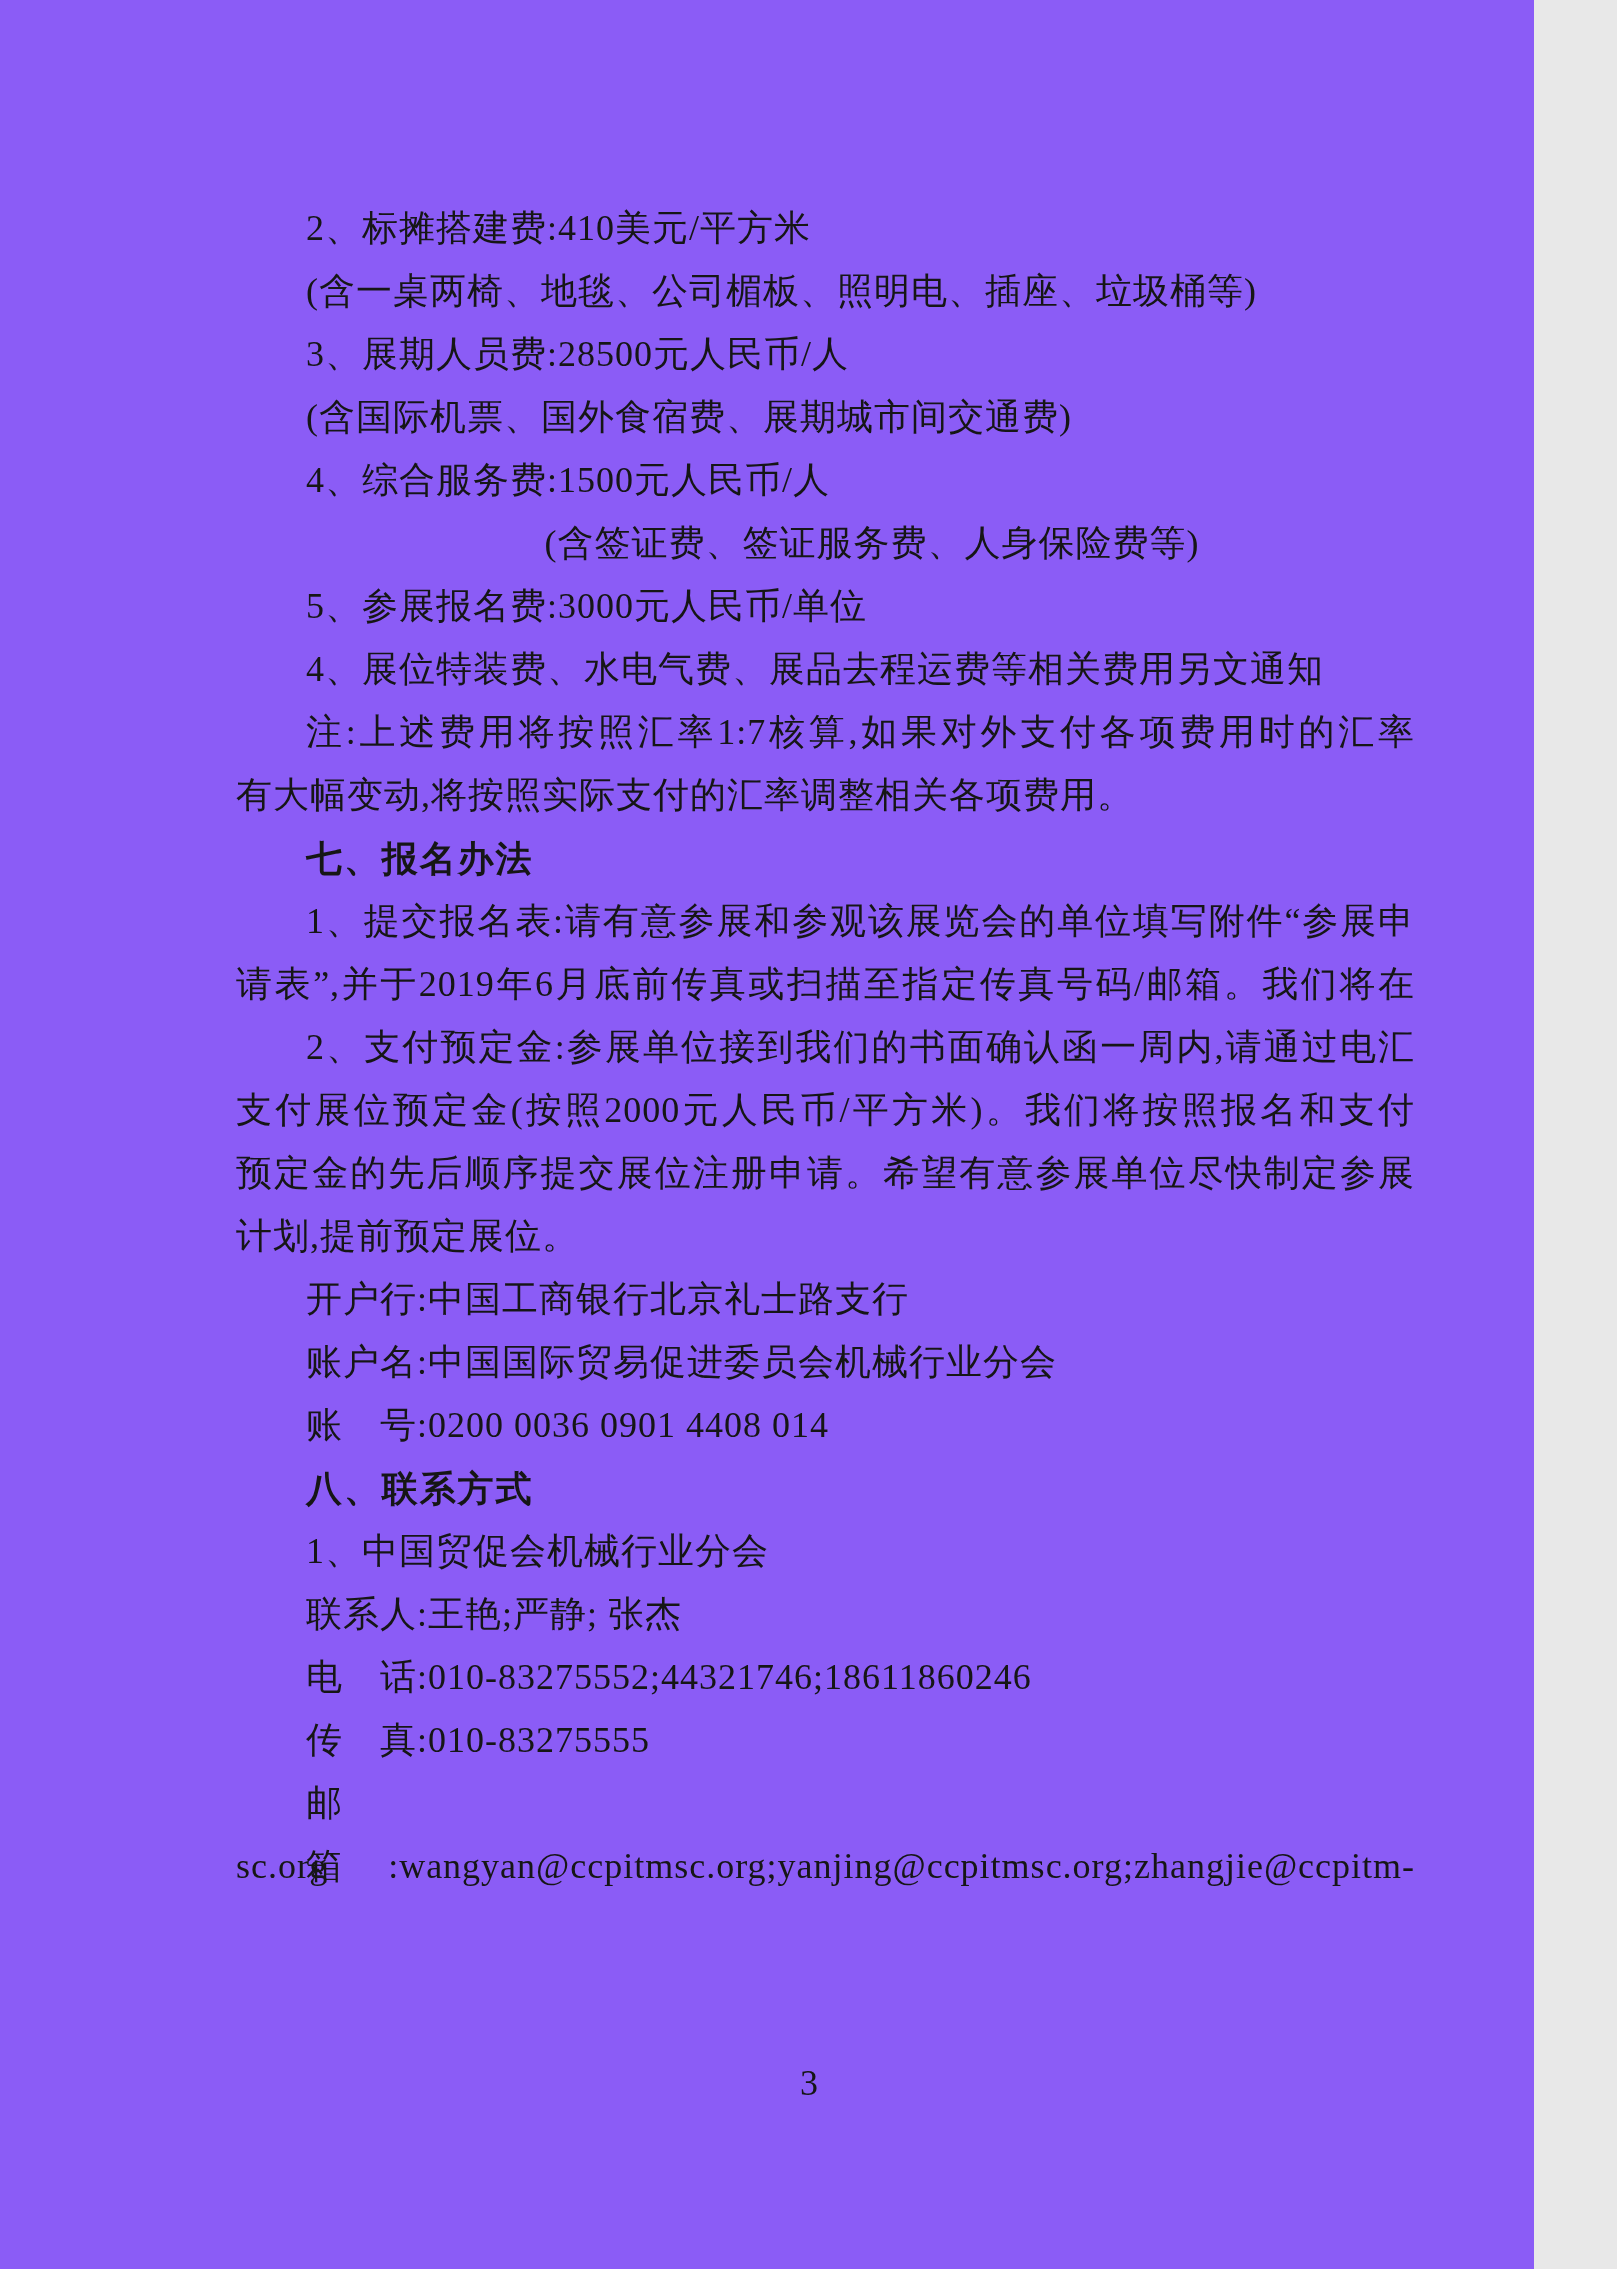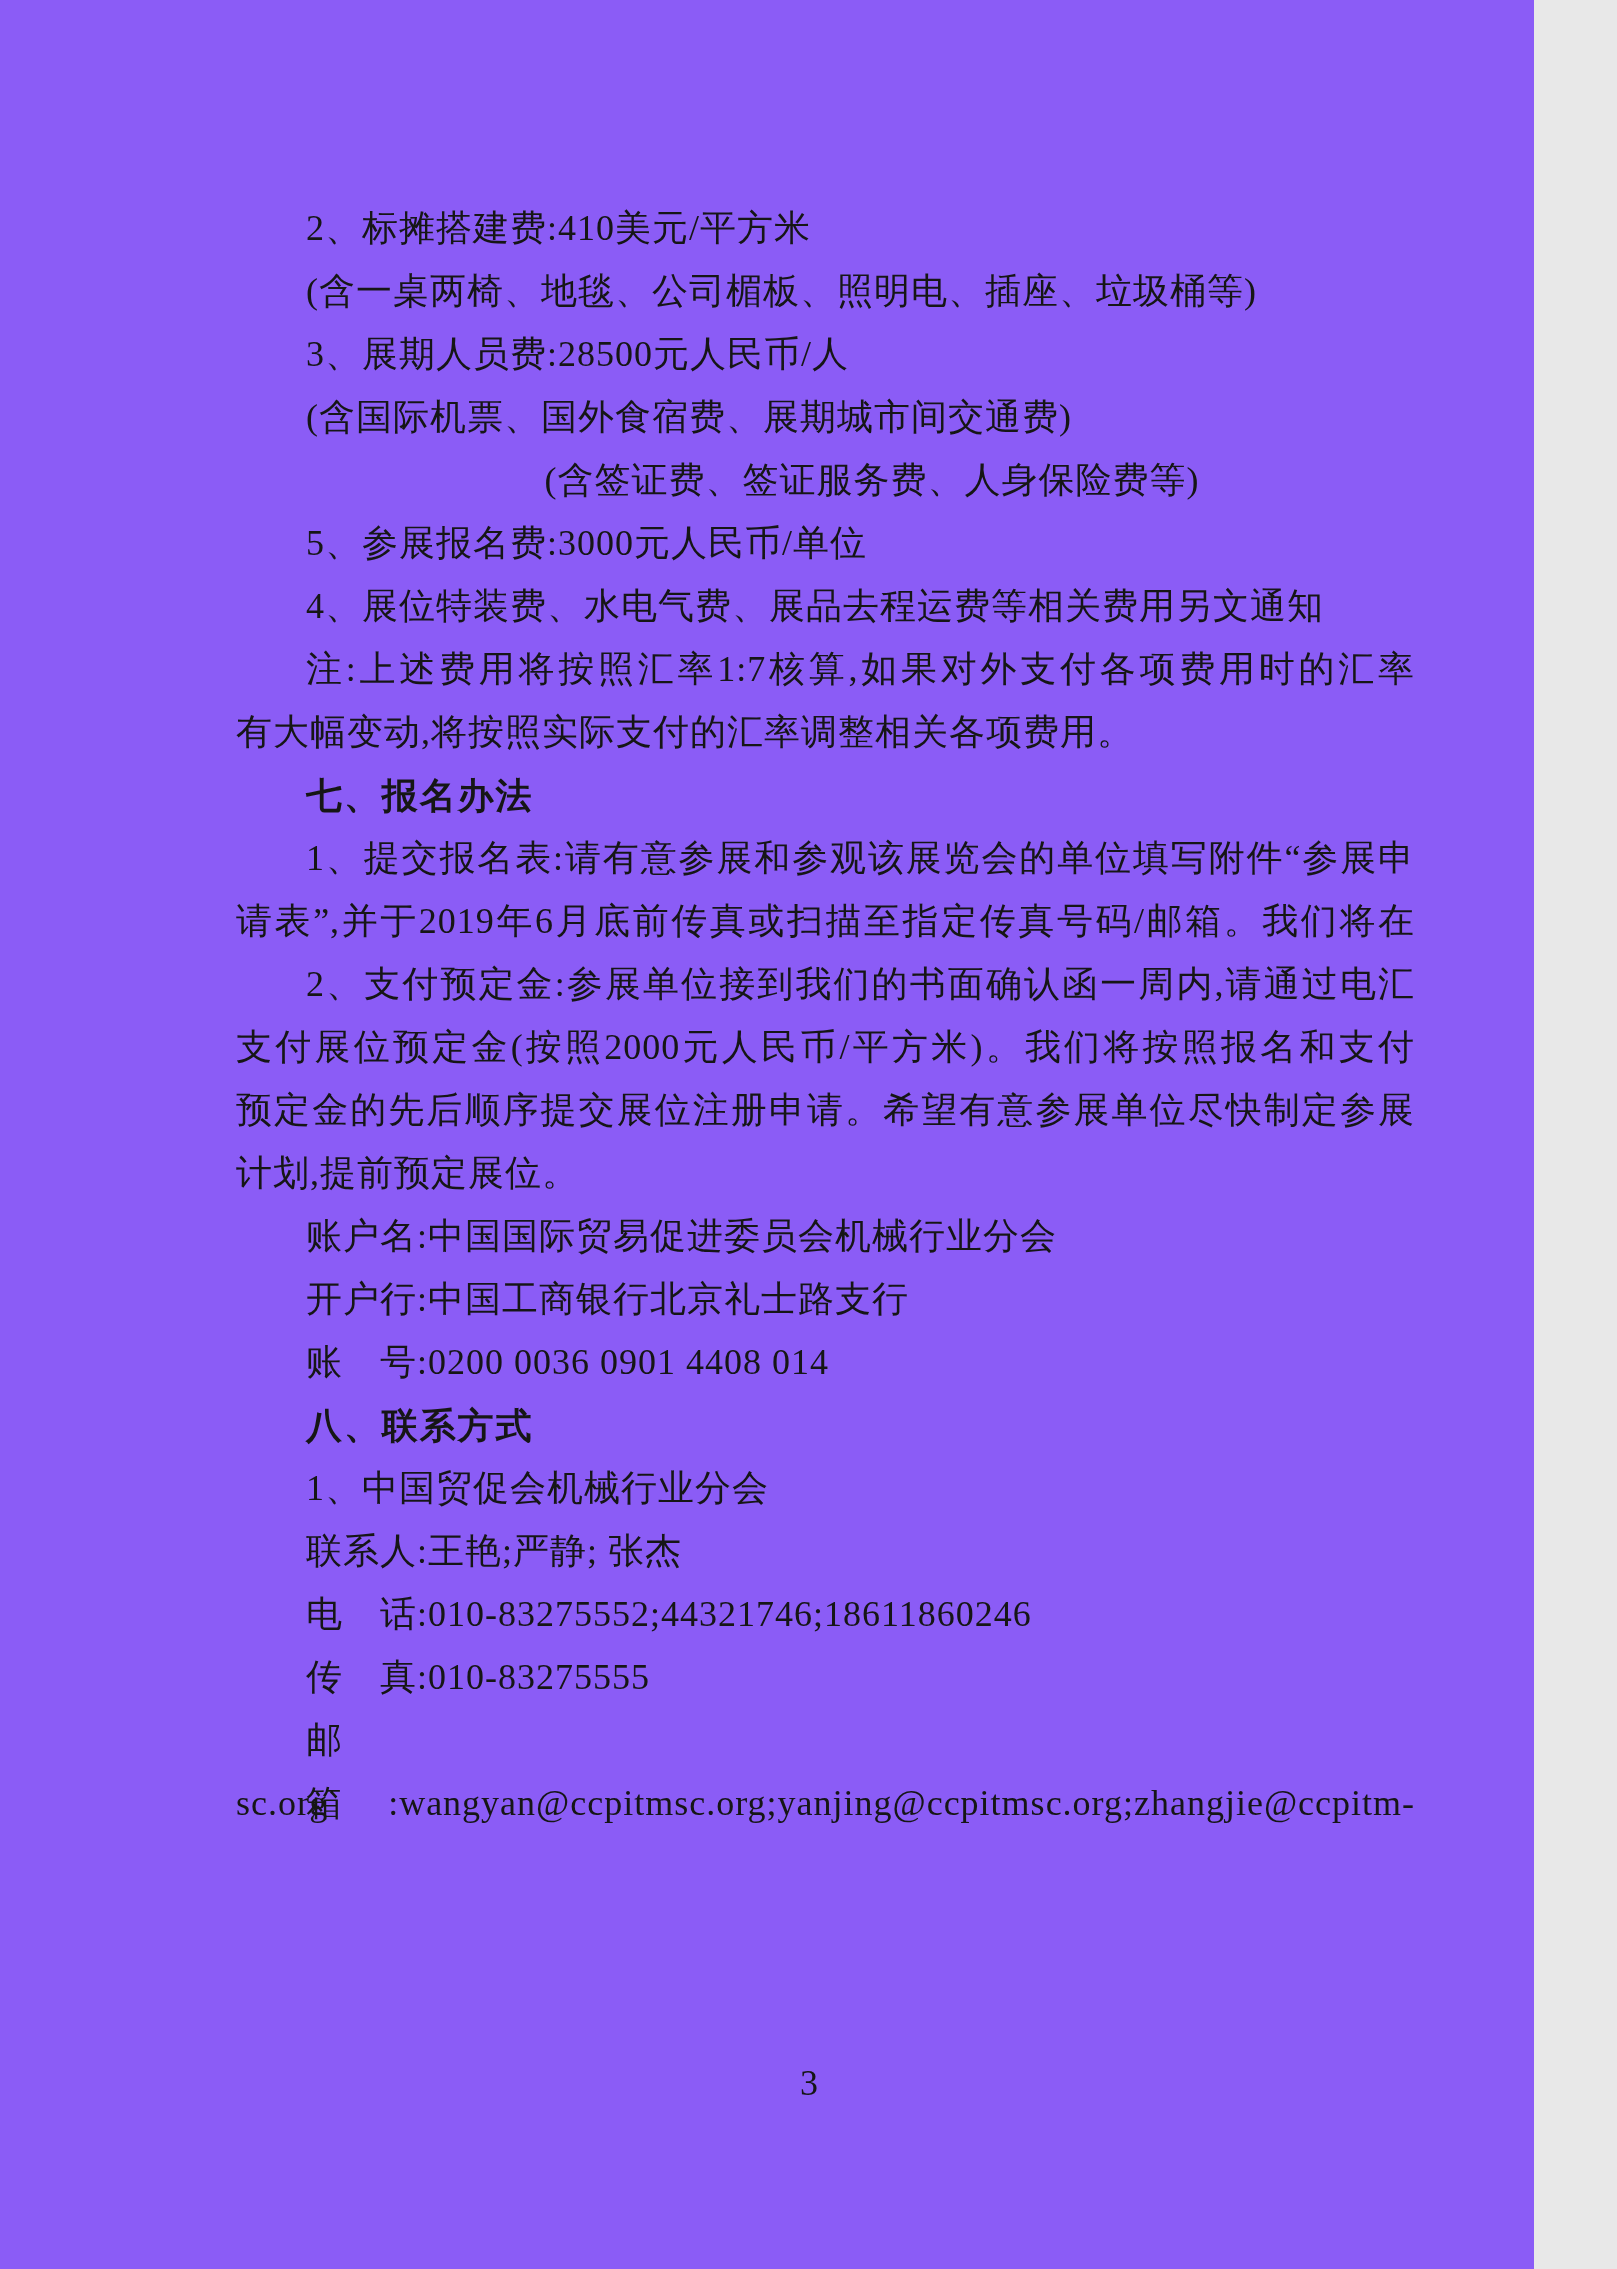--- a/index.html
+++ b/index.html
@@ -54,34 +54,35 @@
 </style>
 </head>
 <body>
 
 <div class="page">
   <div class="doc">
     <div class="line ind2">2、标摊搭建费:410美元/平方米</div>
     <div class="line ind2">(含一桌两椅、地毯、公司楣板、照明电、插座、垃圾桶等)</div>
     <div class="line ind2">3、展期人员费:28500元人民币/人</div>
     <div class="line ind2">(含国际机票、国外食宿费、展期城市间交通费)</div>
+    <div class="line ind2">4、综合服务费:1500元人民币/人</div>
     <div class="line ind2x">(含签证费、签证服务费、人身保险费等)</div>
     <div class="line ind2">5、参展报名费:3000元人民币/单位</div>
     <div class="line ind2">4、展位特装费、水电气费、展品去程运费等相关费用另文通知</div>
     <div class="line ind2 fill">注:上述费用将按照汇率1:7核算,如果对外支付各项费用时的汇率</div>
     <div class="line">有大幅变动,将按照实际支付的汇率调整相关各项费用。</div>
     <div class="line ind2 heading">七、报名办法</div>
     <div class="line ind2 fill">1、提交报名表:请有意参展和参观该展览会的单位填写附件“参展申</div>
     <div class="line fill">请表”,并于2019年6月底前传真或扫描至指定传真号码/邮箱。我们将在</div>
     <div class="line ind2 fill">2、支付预定金:参展单位接到我们的书面确认函一周内,请通过电汇</div>
     <div class="line fill">支付展位预定金(按照2000元人民币/平方米)。我们将按照报名和支付</div>
     <div class="line fill">预定金的先后顺序提交展位注册申请。希望有意参展单位尽快制定参展</div>
     <div class="line">计划,提前预定展位。</div>
+    <div class="line ind2">开户行:中国工商银行北京礼士路支行</div>
     <div class="line ind2">账户名:中国国际贸易促进委员会机械行业分会</div>
-    <div class="line ind2">开户行:中国工商银行北京礼士路支行</div>
     <div class="line ind2">账　号:0200 0036 0901 4408 014</div>
     <div class="line ind2 heading">八、联系方式</div>
     <div class="line ind2">1、中国贸促会机械行业分会</div>
     <div class="line ind2">联系人:王艳;严静; 张杰</div>
     <div class="line ind2">电　话:010-83275552;44321746;18611860246</div>
     <div class="line ind2">传　真:010-83275555</div>
     <div class="line ind2 fill">邮　箱:wangyan@ccpitmsc.org;yanjing@ccpitmsc.org;zhangjie@ccpitm-</div>
     <div class="line">sc.org</div>
   </div>
   <div class="pagenum">3</div>

